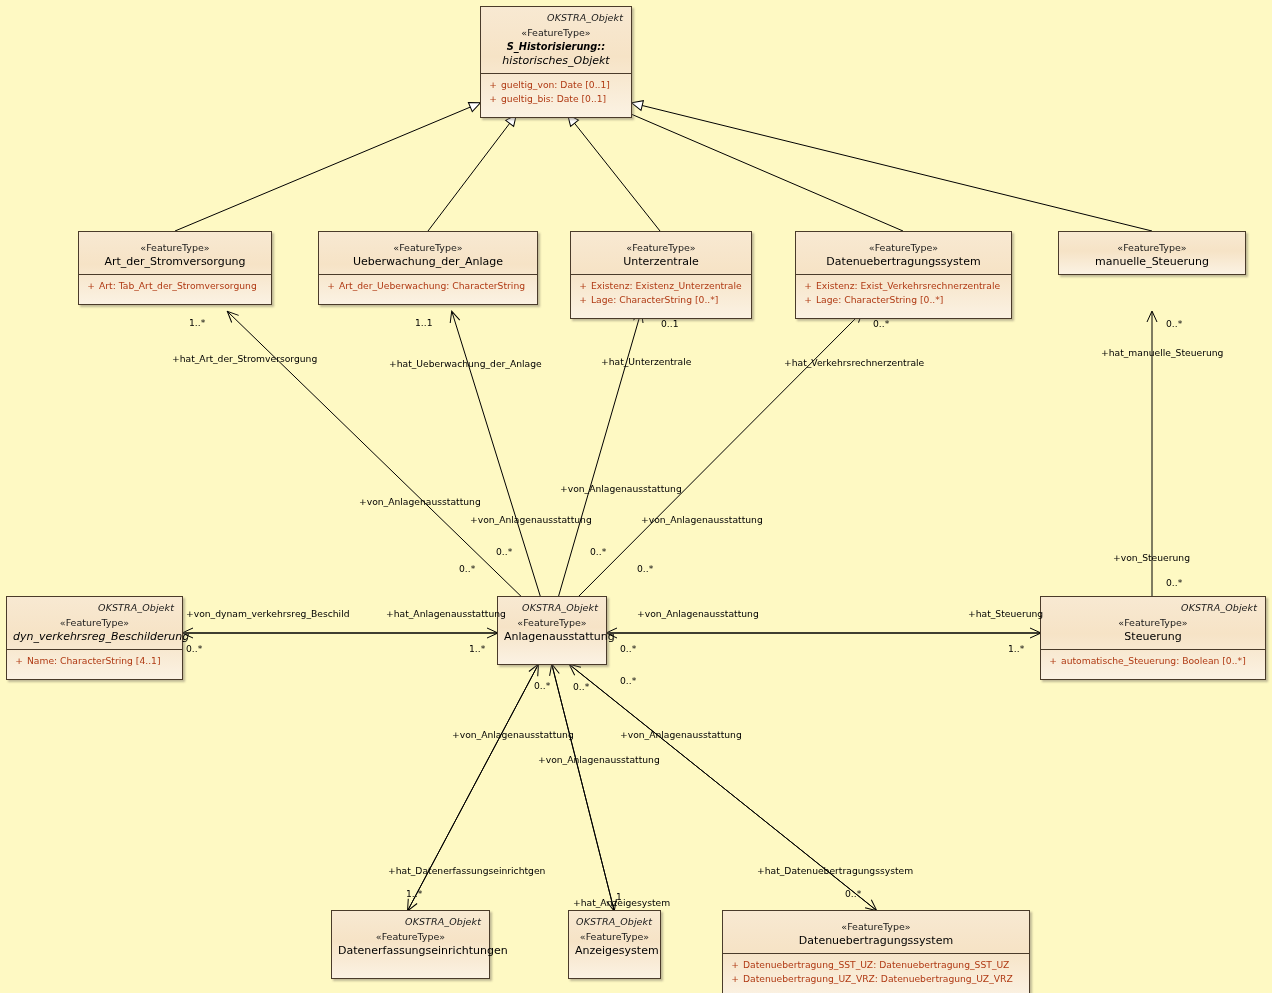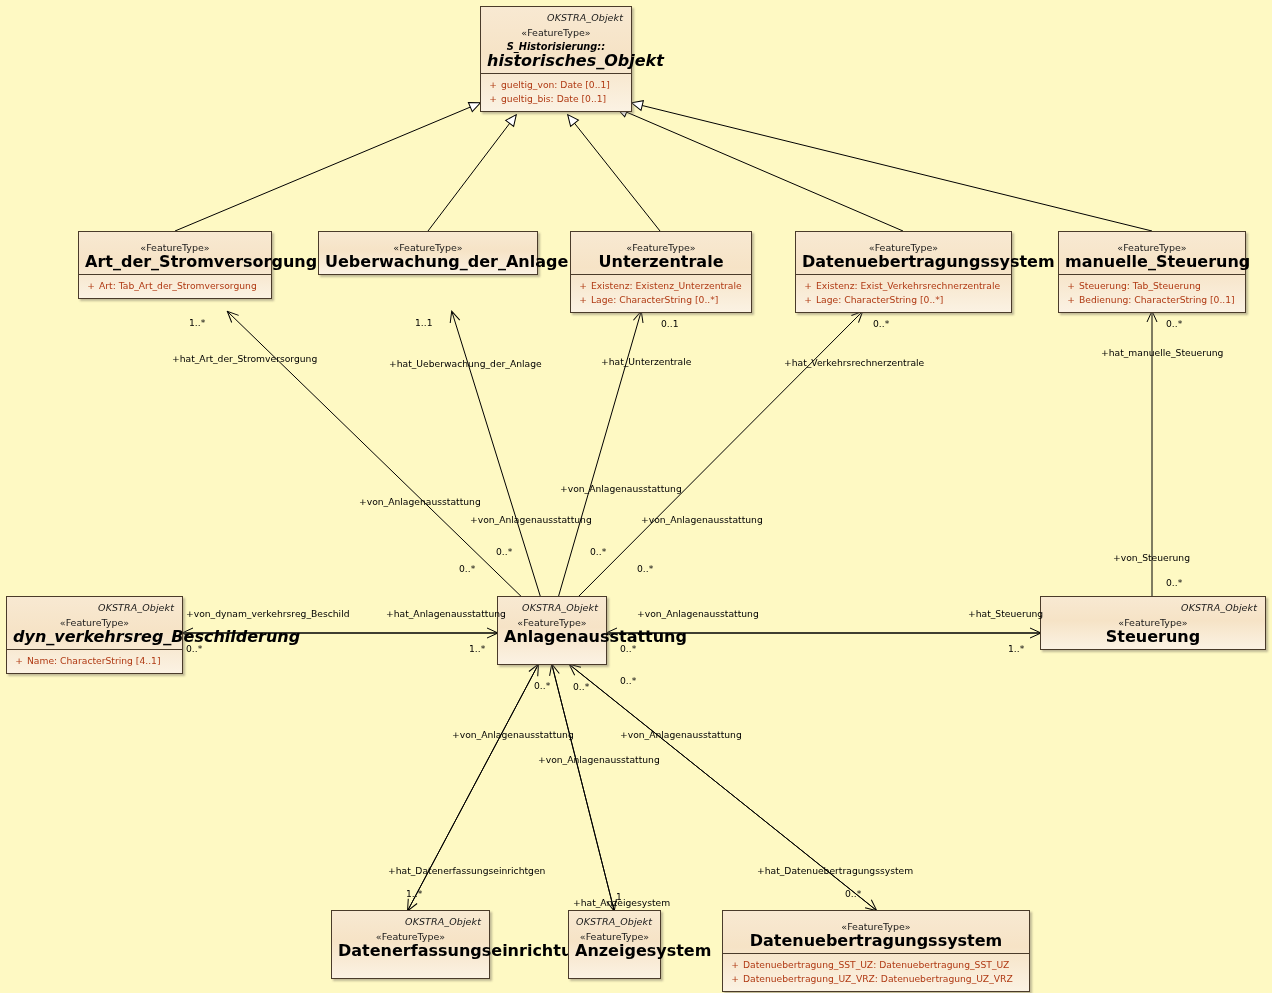--- a/index.html
+++ b/index.html
@@ -41,30 +41,30 @@
     text-align: right;
     margin: 1px 2px 3px 0;
     letter-spacing: 0.1px;
   }
   .cls-stereo {
     font-size: 9.5px;
     color: #1a1a1a;
     line-height: 14px;
   }
   .cls-name {
-    font-size: 16px;
-    font-weight: bold;
+    font-size: 11px;
+    font-weight: normal;
     color: #000000;
     line-height: 14px;
   }
   .cls-name.italic { font-style: italic; }
   .cls-ns { font-size: 9.8px; font-weight: bold; font-style: italic; line-height: 14px; text-align: center; }
   .cls-attrs {
     border-top: 1px solid #4a3b2a;
-    padding: 4px 4px 5px 4px;
+    padding: 4px 4px 11px 4px;
   }
   .attr-row {
     font-size: 9.2px;
     color: #b03a14;
     line-height: 14px;
     white-space: nowrap;
   }
   .attr-vis {
     display: inline-block;
     width: 16px;
@@ -153,20 +153,23 @@
     <div class="cls-attrs">
       <div class="attr-row"><span class="attr-vis">+</span><span>Art: Tab_Art_der_Stromversorgung</span></div>
     </div>
   </div>
 
   <div class="uml-class" style="left:318px; top:231px; width:220px;">
     <div class="cls-header" style="padding-top:9px;">
       <div class="cls-stereo">«FeatureType»</div>
       <div class="cls-name">Ueberwachung_der_Anlage</div>
     </div>
+    <div class="cls-attrs">
+      <div class="attr-row"><span class="attr-vis">+</span><span>Art_der_Ueberwachung: CharacterString</span></div>
+    </div>
   </div>
 
   <div class="uml-class" style="left:570px; top:231px; width:182px;">
     <div class="cls-header" style="padding-top:9px;">
       <div class="cls-stereo">«FeatureType»</div>
       <div class="cls-name">Unterzentrale</div>
     </div>
     <div class="cls-attrs">
       <div class="attr-row"><span class="attr-vis">+</span><span>Existenz: Existenz_Unterzentrale</span></div>
       <div class="attr-row"><span class="attr-vis">+</span><span>Lage: CharacterString [0..*]</span></div>
@@ -182,24 +185,20 @@
       <div class="attr-row"><span class="attr-vis">+</span><span>Existenz: Exist_Verkehrsrechnerzentrale</span></div>
       <div class="attr-row"><span class="attr-vis">+</span><span>Lage: CharacterString [0..*]</span></div>
     </div>
   </div>
 
   <div class="uml-class" style="left:1058px; top:231px; width:188px;">
     <div class="cls-header" style="padding-top:9px;">
       <div class="cls-stereo">«FeatureType»</div>
       <div class="cls-name">manuelle_Steuerung</div>
     </div>
-    <div class="cls-attrs">
-      <div class="attr-row"><span class="attr-vis">+</span><span>Steuerung: Tab_Steuerung</span></div>
-      <div class="attr-row"><span class="attr-vis">+</span><span>Bedienung: CharacterString [0..1]</span></div>
-    </div>
   </div>
 
   <div class="uml-class" style="left:6px; top:596px; width:177px;">
     <div class="cls-header">
       <div class="cls-owner">OKSTRA_Objekt</div>
       <div class="cls-stereo">«FeatureType»</div>
       <div class="cls-name italic">dyn_verkehrsreg_Beschilderung</div>
     </div>
     <div class="cls-attrs">
       <div class="attr-row"><span class="attr-vis">+</span><span>Name: CharacterString [4..1]</span></div>
@@ -212,20 +211,23 @@
       <div class="cls-stereo">«FeatureType»</div>
       <div class="cls-name">Anlagenausstattung</div>
     </div>
   </div>
 
   <div class="uml-class" style="left:1040px; top:596px; width:226px;">
     <div class="cls-header">
       <div class="cls-owner">OKSTRA_Objekt</div>
       <div class="cls-stereo">«FeatureType»</div>
       <div class="cls-name">Steuerung</div>
+    </div>
+    <div class="cls-attrs">
+      <div class="attr-row"><span class="attr-vis">+</span><span>automatische_Steuerung: Boolean [0..*]</span></div>
     </div>
   </div>
 
   <div class="uml-class" style="left:331px; top:910px; width:159px; height:69px;">
     <div class="cls-header">
       <div class="cls-owner">OKSTRA_Objekt</div>
       <div class="cls-stereo">«FeatureType»</div>
       <div class="cls-name">Datenerfassungseinrichtungen</div>
     </div>
   </div>

